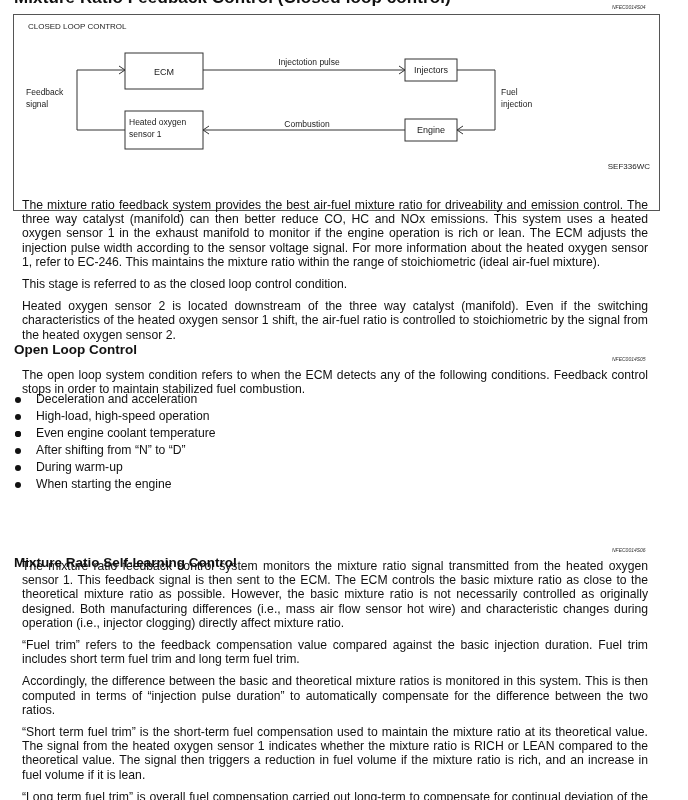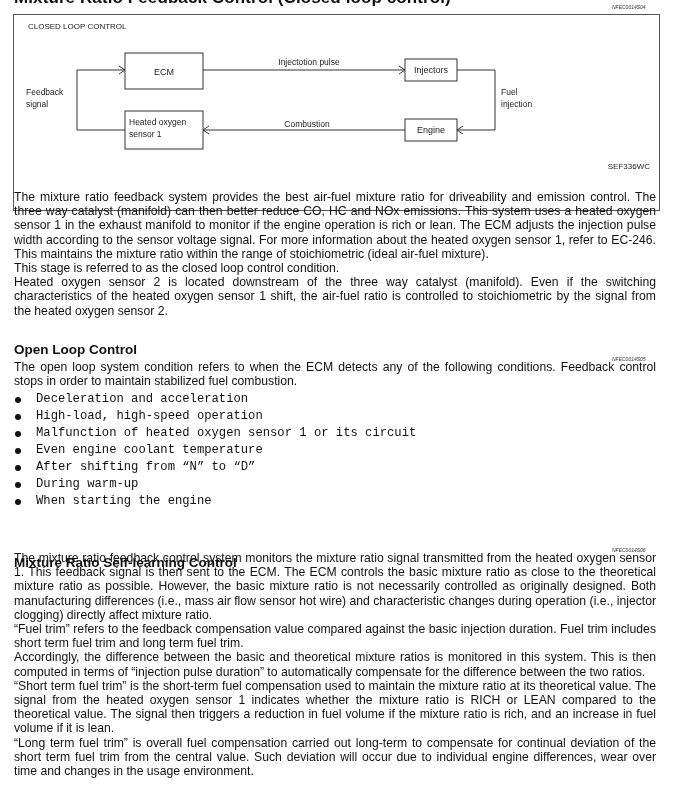--- a/index.html
+++ b/index.html
@@ -18,21 +18,21 @@
   .diagram {
     position: absolute; left: 13px; top: 14px; width: 647px; height: 197px;
     border: 1px solid #555; box-sizing: border-box;
   }
   .diagram svg { position: absolute; left: 0; top: 0; }
   .diagram svg text { font-family: "Liberation Sans", sans-serif; fill: #222; }
   .body-text {
     position: absolute; left: 14px; width: 642px; font-size: 12.2px; line-height: 14.2px;
     text-align: justify; color: #111;
   }
-  .body-text p { margin: 0; }
+  .body-text p { margin: 8px; }
   .h2 {
     position: absolute; left: 14px; font-size: 13.5px; font-weight: bold; white-space: nowrap;
   }
   ul.bullets {
     position: absolute; left: 14px; margin: 0; padding: 0; list-style: none;
     font-size: 12.2px; line-height: 17px;
   }
   ul.bullets li { position: relative; padding-left: 22px; }
   ul.bullets li .dot {
     position: absolute; left: 1px; top: 6px; width: 6px; height: 6px; border-radius: 50%;
@@ -89,24 +89,24 @@
   <p>This stage is referred to as the closed loop control condition.</p>
   <p>Heated oxygen sensor 2 is located downstream of the three way catalyst (manifold). Even if the switching characteristics of the heated oxygen sensor 1 shift, the air-fuel ratio is controlled to stoichiometric by the signal from the heated oxygen sensor 2.</p>
 </div>
 
 <div class="h2" style="top:342px;text-align:center;">Open Loop Control</div>
 <div class="ref-code" style="left:612px; top:356px;">NFEC0014S05</div>
 <div class="body-text" style="top:360px;">
   <p>The open loop system condition refers to when the ECM detects any of the following conditions. Feedback control stops in order to maintain stabilized fuel combustion.</p>
 </div>
 
-<ul class="bullets" style="top:391px;font-family:Liberation Mono, monospace;">
+<ul class="bullets" style="top:391px;">
   <li><span class="dot"></span><span>Deceleration and acceleration</span></li>
   <li><span class="dot"></span><span>High-load, high-speed operation</span></li>
-  <li><span class="dot"></span><span>Malfunction of heated oxygen sensor 1 or its circuit</span></li>
+  <li><span class="dot"></span></li>
   <li><span class="dot"></span><span>Even engine coolant temperature</span></li>
   <li><span class="dot"></span><span>After shifting from “N” to “D”</span></li>
   <li><span class="dot"></span><span>During warm-up</span></li>
   <li><span class="dot"></span><span>When starting the engine</span></li>
 </ul>
 
 <div class="h2" style="top:555px;">Mixture Ratio Self-learning Control</div>
 <div class="ref-code" style="left:612px; top:547px;">NFEC0014S06</div>
 <div class="body-text" style="top:551px;">
   <p>The mixture ratio feedback control system monitors the mixture ratio signal transmitted from the heated oxygen sensor 1. This feedback signal is then sent to the ECM. The ECM controls the basic mixture ratio as close to the theoretical mixture ratio as possible. However, the basic mixture ratio is not necessarily controlled as originally designed. Both manufacturing differences (i.e., mass air flow sensor hot wire) and characteristic changes during operation (i.e., injector clogging) directly affect mixture ratio.</p>

